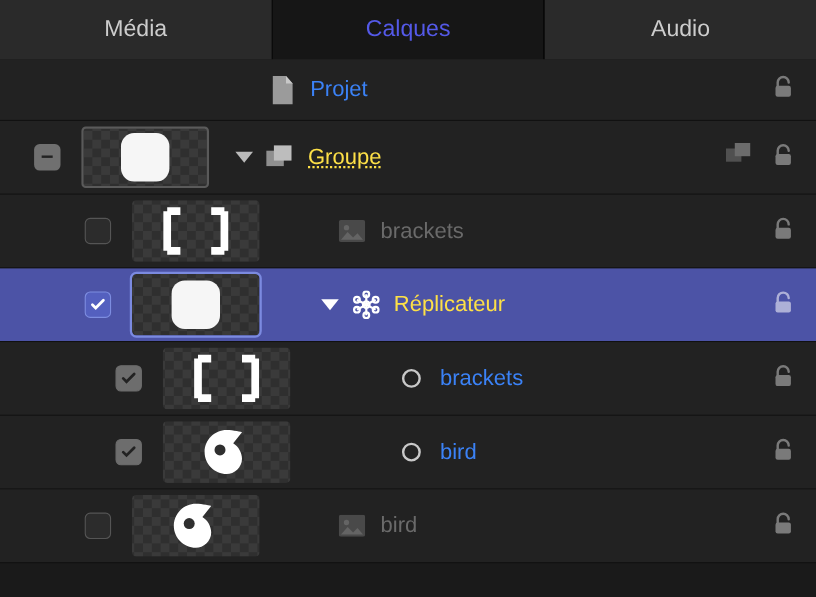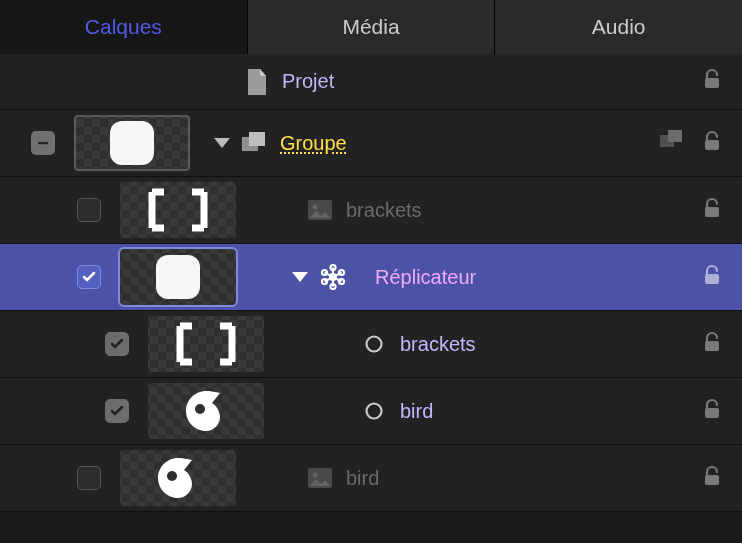--- a/index.html
+++ b/index.html
@@ -43,21 +43,21 @@
     .row {
       display: flex;
       align-items: center;
       height: 67px;
       background: #222;
       border-bottom: 1px solid #111;
       position: relative;
     }
     .row.project { height: 56px; background: #222; }
     .row.selected { background: #4c53a6; }
-    .row.selected .label { color: #f0abfc; margin-left: 17px; }
+    .row.selected .label { color: #fde047; }
 
     
     .vis-cell {
       width: 54px;
       display: flex;
       align-items: center;
       justify-content: center;
     }
     .checkbox, .vis-toggle {
       width: 24px;
@@ -123,21 +123,21 @@
 
     .disclosure {
       width: 0; height: 0;
       border-left: 8px solid transparent;
       border-right: 8px solid transparent;
       border-top: 10px solid #bbb;
     }
     .row.selected .disclosure { border-top-color: #fff; }
 
     .type-icon { display: flex; align-items: center; justify-content: center; }
-    .label { font-size: 20px; color: #c4b5fd; }
+    .label { font-size: 20px; color: #3b82f6; }
     .label.dashed { text-decoration: underline dotted; text-underline-offset: 3px; color: #fde047; }
 
     .row.disabled .label { color: #6a6a6a; }
     .row.disabled .type-icon { opacity: 0.55; }
 
     
     .right-icons {
       display: flex;
       align-items: center;
       gap: 14px;
@@ -148,25 +148,25 @@
     .lock { opacity: 0.65; }
 
     
     svg { pointer-events: none; }
 
   </style>
 </head>
 <body>
 
 <div class="tabs">
+  <div class="tab">
+    <span>Média</span>
+  </div>
   <div class="tab active">
     <span>Calques</span>
-  </div>
-  <div class="tab">
-    <span>Média</span>
   </div>
   <div class="tab">
     <span>Audio</span>
   </div>
 </div>
 
 <div class="rows">
 
   <div class="row project indent-0">
     <div class="vis-cell"></div>

